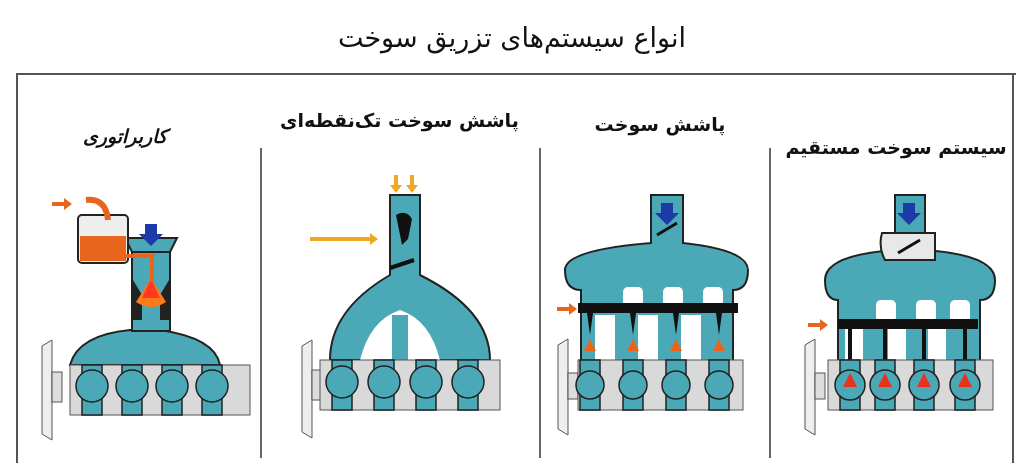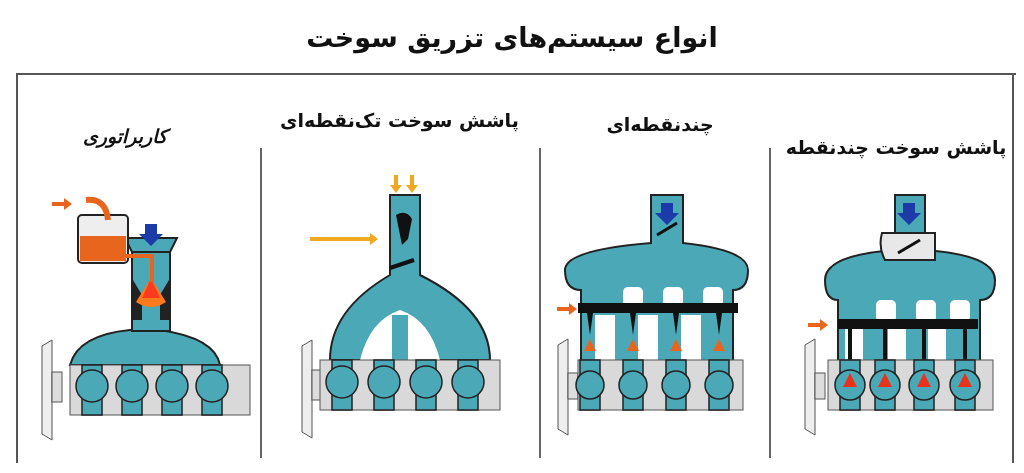--- a/index.html
+++ b/index.html
@@ -1,17 +1,17 @@
 <!DOCTYPE html>
 <html><head>
 <meta charset="utf-8">
 <style>
   html,body{margin:0;padding:0;background:#fff;}
   body{width:1024px;height:473px;position:relative;overflow:hidden;font-family:"DejaVu Sans",sans-serif;}
-  .title{position:absolute;top:22px;left:0;width:1024px;text-align:center;font-size:27px;font-weight:bold;color:#111;direction:rtl;}
+  .title{position:absolute;top:22px;left:0;width:1024px;text-align:center;font-size:27px;font-weight:normal;color:#111;direction:rtl;}
   .frame{position:absolute;left:16px;top:73px;width:1000px;height:390px;border:2px solid #555;border-right:none;border-bottom:none;box-sizing:border-box;}
   .frame-right{position:absolute;left:1012px;top:73px;width:2px;height:390px;background:#555;}
   .divider{position:absolute;width:2px;background:#666;top:148px;height:310px;}
   .panel-title{position:absolute;font-size:19px;font-weight:bold;color:#111;direction:rtl;text-align:center;line-height:24px;}
   svg{position:absolute;overflow:visible;}
 </style>
 </head>
 <body>
 
 <div class="title">انواع سیستم‌های تزریق سوخت</div>
@@ -74,21 +74,21 @@
     <rect x="126" y="190" width="20" height="50"></rect>
       <rect x="168" y="190" width="20" height="50"></rect>
     <circle cx="52" cy="212" r="16"></circle>
       <circle cx="94" cy="212" r="16"></circle>
       <circle cx="136" cy="212" r="16"></circle>
       <circle cx="178" cy="212" r="16"></circle>
   </g>
 </svg>
 
 <div class="panel-title" style="left:560px;top:112px;width:200px;">
-  <div>چندنقطه‌ای</div>
+  <div>پاشش سوخت</div>
 </div>
 <svg style="left:553px;top:195px" width="210" height="270" viewBox="0 0 210 270">
   <path d="M5 150 L15 144 L15 240 L5 234 Z" fill="#eee" stroke="#555"></path>
   <rect x="15" y="178" width="10" height="26" fill="#ddd" stroke="#555"></rect>
   <path d="M98 0 H130 V48 Q195 55 195 75 Q195 95 180 95 L180 175 L28 175 L28 95 Q12 95 12 75 Q12 55 98 48 Z" fill="#4ba8b6" stroke="#222" stroke-width="2"></path>
   <rect x="70" y="92" width="20" height="20" rx="5" fill="#fff"></rect>
     <rect x="110" y="92" width="20" height="20" rx="5" fill="#fff"></rect>
     <rect x="150" y="92" width="20" height="20" rx="5" fill="#fff"></rect>
   <rect x="42" y="120" width="20" height="55" fill="#fff"></rect>
     <rect x="85" y="120" width="20" height="55" fill="#fff"></rect>
@@ -115,21 +115,21 @@
       <rect x="70" y="165" width="20" height="50"></rect>
     <rect x="113" y="165" width="20" height="50"></rect>
       <rect x="156" y="165" width="20" height="50"></rect>
     <circle cx="37" cy="190" r="14"></circle>
       <circle cx="80" cy="190" r="14"></circle>
       <circle cx="123" cy="190" r="14"></circle>
       <circle cx="166" cy="190" r="14"></circle>
   </g>
 </svg>
 
-<div class="panel-title" style="left:778px;top:135px;width:236px;">پاشش سوخت چندنقطه</div>
+<div class="panel-title" style="left:778px;top:135px;width:236px;">سیستم سوخت مستقیم</div>
 <svg style="left:800px;top:195px" width="210" height="270" viewBox="0 0 210 270">
   <path d="M5 150 L15 144 L15 240 L5 234 Z" fill="#eee" stroke="#555"></path>
   <rect x="15" y="178" width="10" height="26" fill="#ddd" stroke="#555"></rect>
   <path d="M95 0 H125 V55 Q195 60 195 85 Q195 105 180 105 L180 175 L38 175 L38 105 Q25 105 25 85 Q25 60 95 55 Z" fill="#4ba8b6" stroke="#222" stroke-width="2"></path>
   <path d="M82 38 H135 V65 H85 Q78 52 82 38 Z" fill="#e8e8e8" stroke="#222" stroke-width="2"></path>
   <path d="M98 58 L120 45" stroke="#111" stroke-width="3"></path>
   <rect x="76" y="105" width="20" height="22" rx="5" fill="#fff"></rect>
     <rect x="116" y="105" width="20" height="22" rx="5" fill="#fff"></rect>
     <rect x="150" y="105" width="20" height="22" rx="5" fill="#fff"></rect>
   <rect x="45" y="128" width="18" height="45" fill="#fff"></rect>

